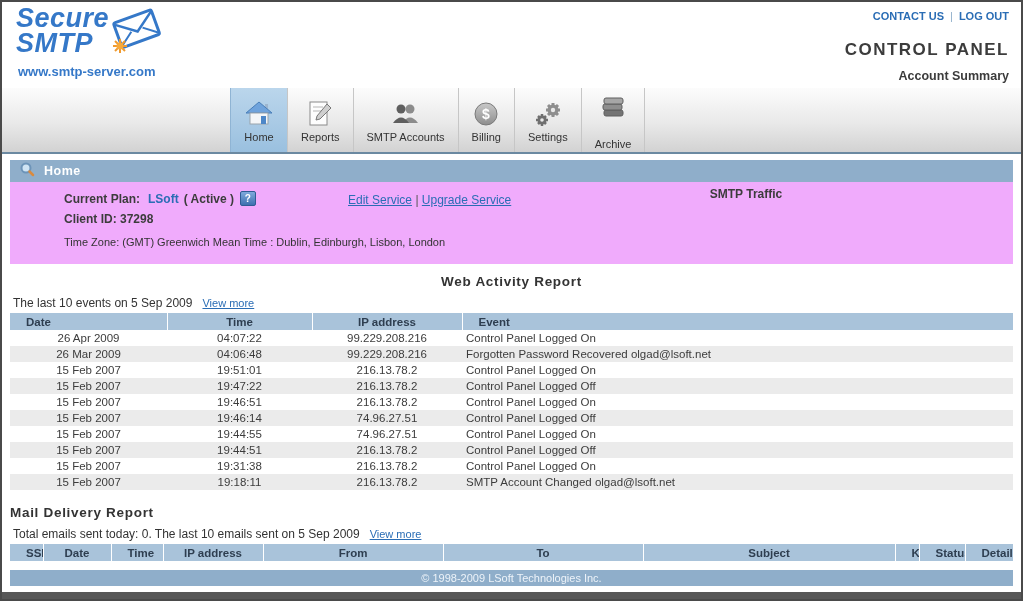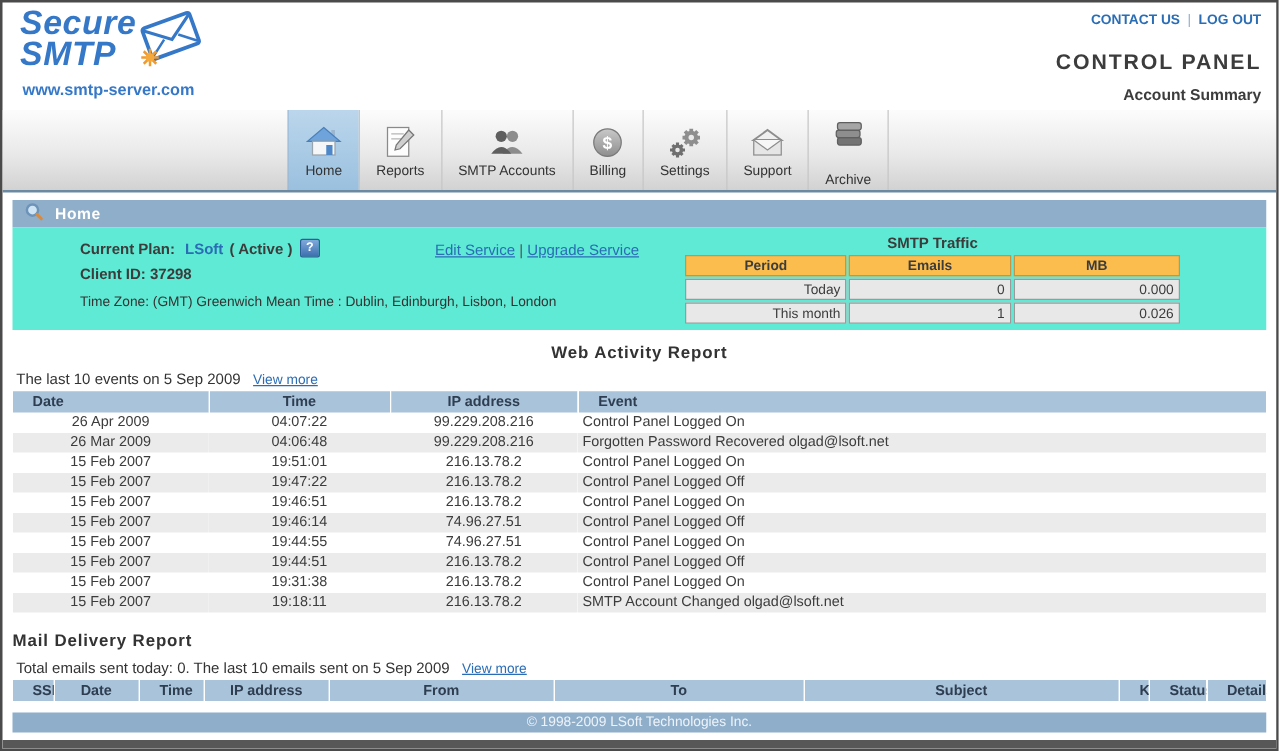--- a/index.html
+++ b/index.html
@@ -23,21 +23,21 @@
        padding:3px 13px 2px;border-left:1px solid #C6C6C6;cursor:pointer;}
   .tab:last-of-type{border-right:1px solid #C6C6C6;justify-content:space-between;}
   .tab .ic{height:32px;display:flex;align-items:center;justify-content:center;}
   .tab .lbl{font-size:11px;color:#333;margin-top:1px;white-space:nowrap;}
   .tab.active{background:linear-gradient(#BBD6EC,#9AC0DF);border-left-color:#8FB4D4;}
   
   .section-bar{margin:6px 8px 0;height:22px;background:#8FAECA;display:flex;align-items:center;
                padding-left:9px;gap:9px;box-sizing:border-box;}
   .section-bar .stitle{color:#fff;font-weight:bold;font-size:12.5px;letter-spacing:.5px;}
   
-  .account{margin:0 8px;height:82px;background:#5eead4;position:relative;font-size:12px;}
+  .account{margin:0 8px;height:82px;background:#f0abfc;position:relative;font-size:12px;}
   .plan-line{position:absolute;left:54px;top:9px;display:flex;align-items:center;}
   .b{font-weight:bold;color:#3C3C3C;}
   .plan-name{font-weight:bold;color:#2A6DB5;margin:0 5px 0 8px;}
   .help{display:inline-block;width:14px;height:13px;margin-left:6px;border-radius:2px;cursor:pointer;
         background:linear-gradient(#7FA9DC,#3E70B0);border:1px solid #2F5C94;color:#fff;
         font-size:10px;font-weight:bold;text-align:center;line-height:13px;}
   .client-line{position:absolute;left:54px;top:30px;font-weight:bold;color:#3C3C3C;}
   .tz-line{position:absolute;left:54px;top:54px;font-size:11px;color:#333;}
   .svc-links{position:absolute;left:338px;top:11px;font-size:12px;color:#555;}
   .svc-links a{color:#2A6DB5;text-decoration:underline;cursor:pointer;}
@@ -169,30 +169,20 @@
               <line x1="5" y1="24" x2="13" y2="16"></line>
             </g>
           <circle cx="9" cy="20" r="4.5" fill="#6F6F6F"></circle>
             <circle cx="9" cy="20" r="1.8" fill="#E9E9E9"></circle>
         </svg>
       </span>
       <span class="lbl">Settings</span>
     </div>
     <div class="tab">
       <span class="ic">
-        <svg width="30" height="26" viewBox="0 0 30 26">
-          <polygon points="4,11 15,3 26,11" fill="#F0F0F0" stroke="#8E8E8E" stroke-width="1.5"></polygon>
-          <rect x="4" y="11" width="22" height="12" fill="#E6E6E6" stroke="#8E8E8E"></rect>
-          <polyline points="4,11 15,19 26,11" fill="#F7F7F7" stroke="#8E8E8E"></polyline>
-        </svg>
-      </span>
-      <span class="lbl">Support</span>
-    </div>
-    <div class="tab">
-      <span class="ic">
         <svg width="28" height="28" viewBox="0 0 28 28">
           <rect x="5" y="17" width="19" height="6" rx="2" fill="#747474" stroke="#5F5F5F"></rect>
           <rect x="4" y="11" width="19" height="6" rx="2" fill="#8E8E8E" stroke="#5F5F5F"></rect>
           <rect x="5" y="5" width="19" height="6" rx="2" fill="#A6A6A6" stroke="#5F5F5F"></rect>
         </svg>
       </span>
       <span class="lbl">Archive</span>
     </div>
   </div>
 
@@ -216,46 +206,20 @@
     <div class="client-line">Client ID: 37298</div>
     <div class="tz-line">Time Zone: (GMT) Greenwich Mean Time : Dublin, Edinburgh, Lisbon, London</div>
     <div class="svc-links">
       <a>Edit Service</a>
       <span>|</span>
       <a>Upgrade Service</a>
     </div>
 
     <div class="traffic">
       <div class="traffic-title">SMTP Traffic</div>
-      <table>
-        <colgroup>
-            <col style="width:33%">
-            <col style="width:33%">
-            <col style="width:34%">
-          </colgroup>
-        <thead>
-          <tr>
-            <th>Period</th>
-            <th>Emails</th>
-            <th>MB</th>
-          </tr>
-        </thead>
-        <tbody>
-          <tr>
-              <td>Today</td>
-              <td>0</td>
-              <td>0.000</td>
-            </tr>
-            <tr>
-              <td>This month</td>
-              <td>1</td>
-              <td>0.026</td>
-            </tr>
-        </tbody>
-      </table>
     </div>
   </div>
 
   <div class="report">
     <div class="report-title rt1">Web Activity Report</div>
     <div class="report-sub">
       <span>The last 10 events on 5 Sep 2009</span><a>View more</a>
     </div>
     <table class="rep">
       <colgroup>

